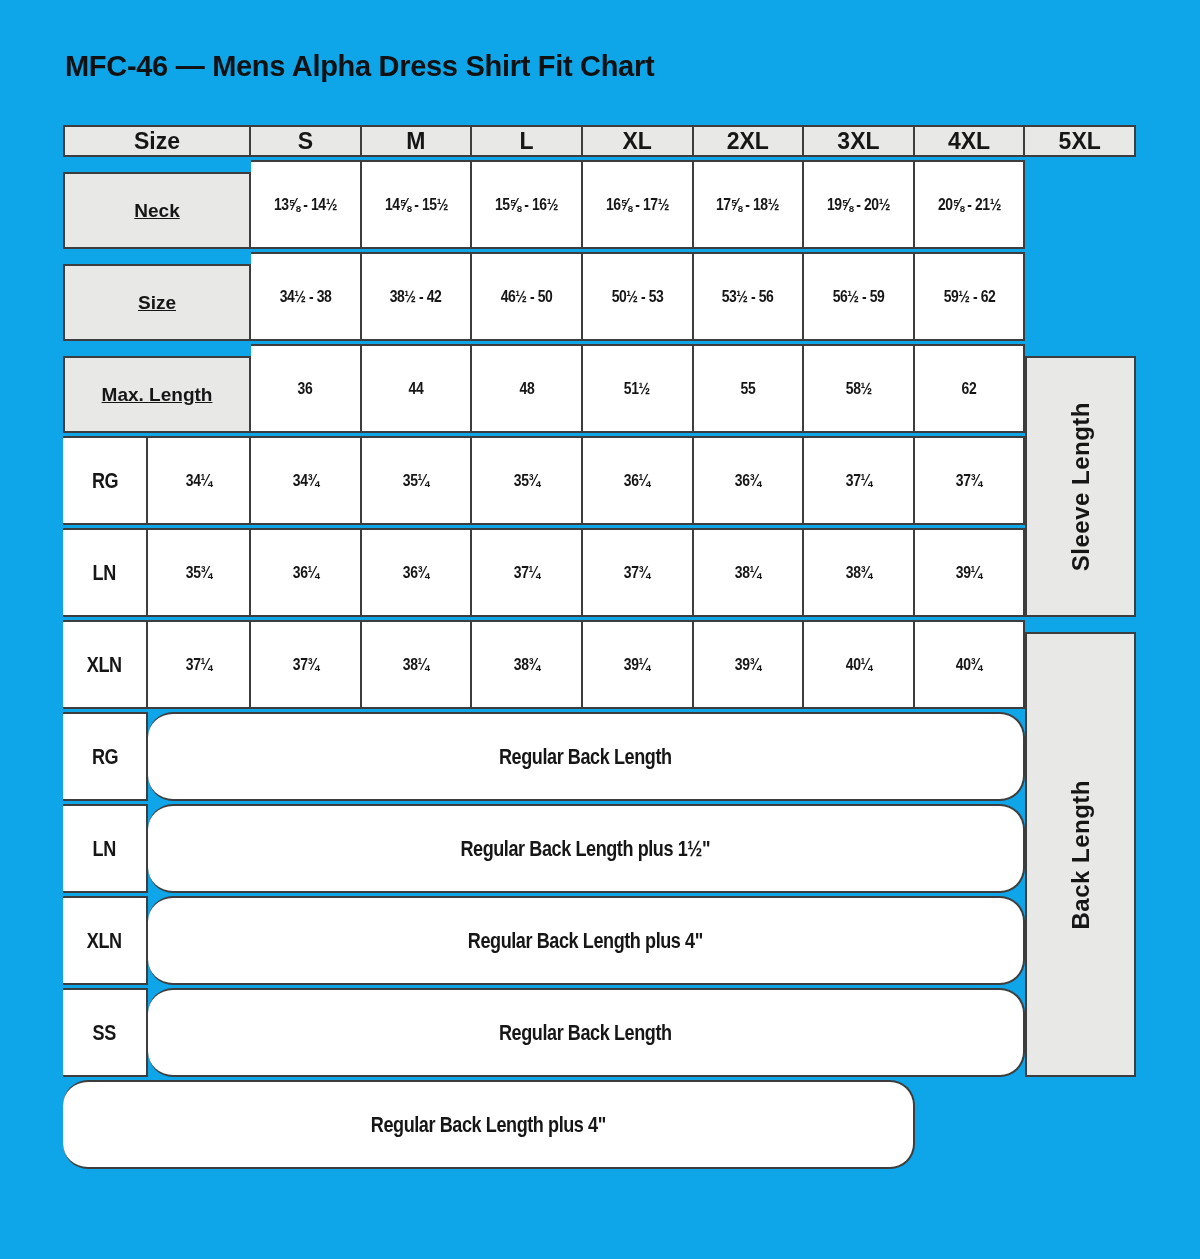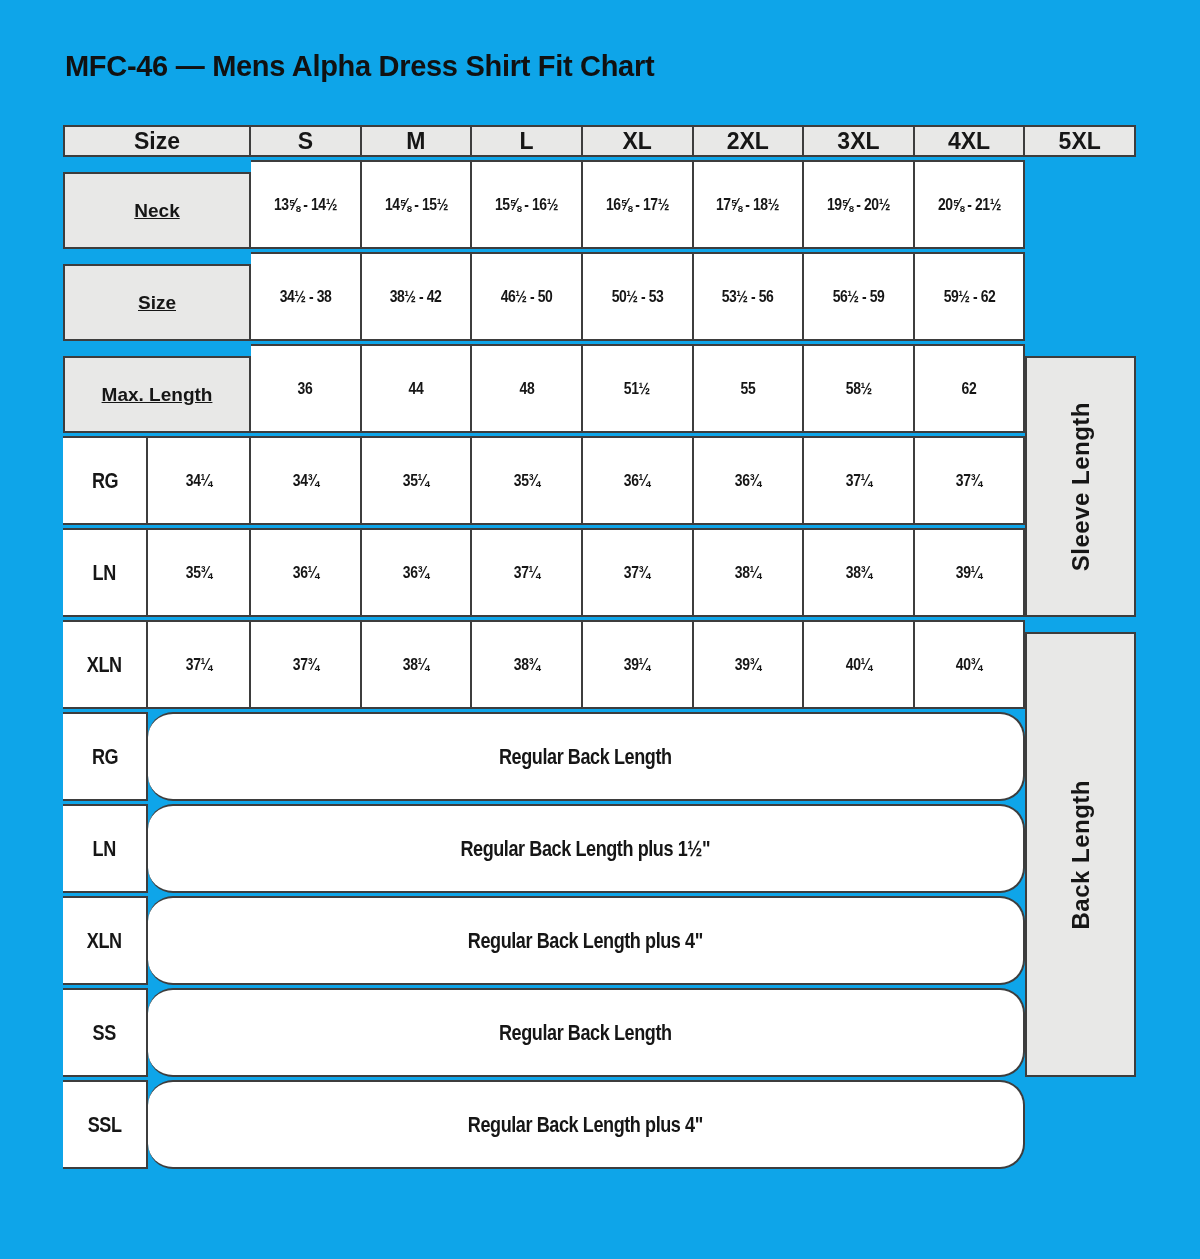--- a/index.html
+++ b/index.html
@@ -289,21 +289,18 @@
         <span class="cond-inner">Regular Back Length plus 4"</span>
       </div>
 
     <div class="cell code cond">
         <span class="cond-inner">SS</span>
       </div>
     <div class="cell desc cond span8">
         <span class="cond-inner">Regular Back Length</span>
       </div>
 
-    <div class="cell code cond">
-        <span class="cond-inner">SSL</span>
-      </div>
     <div class="cell desc cond span8">
         <span class="cond-inner">Regular Back Length plus 4"</span>
       </div>
 
   </div>
 </div>
 
 </body></html>

